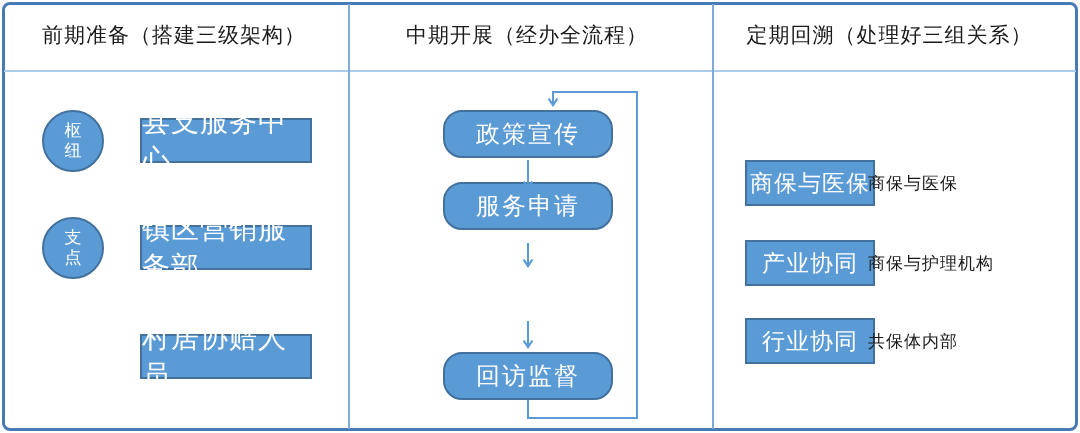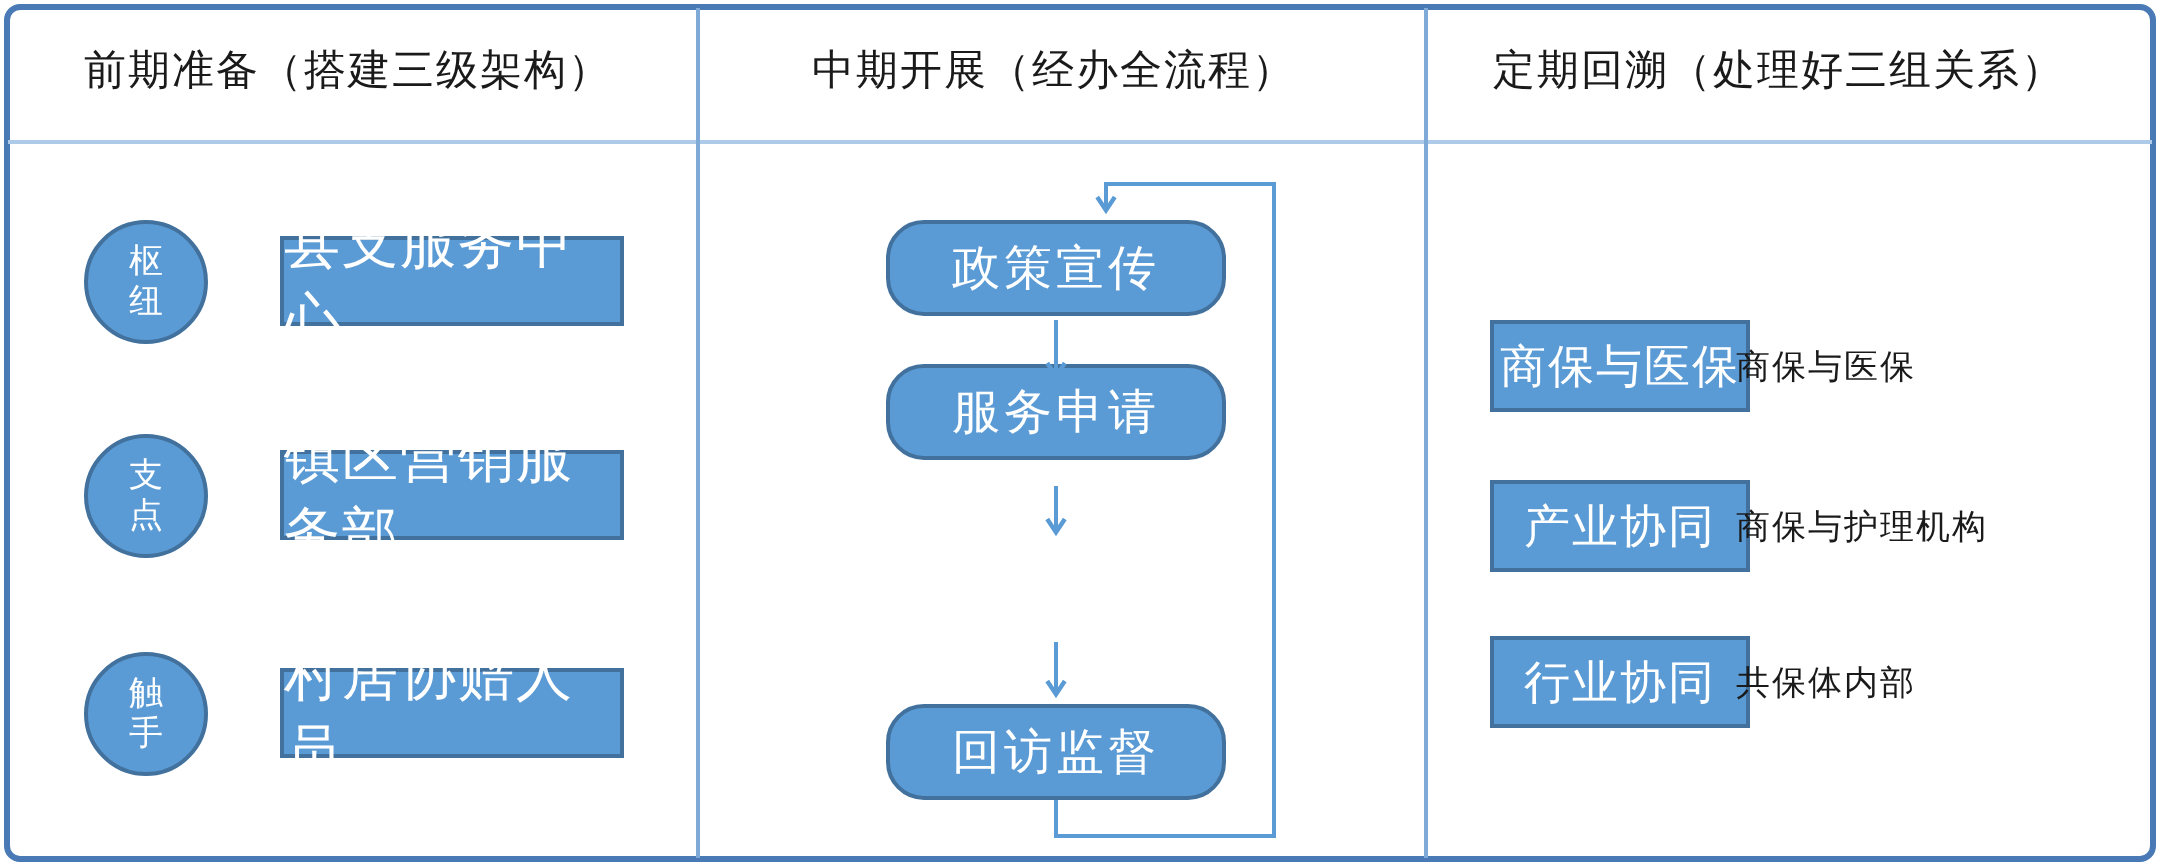--- a/index.html
+++ b/index.html
@@ -67,23 +67,20 @@
   <div class="lvl-circle" style="left:42px;top:110px">
     <span class="circle-text">枢纽</span>
   </div>
   <div class="blue-box lvl-box" style="top:118px">县支服务中心</div>
 
   <div class="lvl-circle" style="left:42px;top:217px">
     <span class="circle-text">支点</span>
   </div>
   <div class="blue-box lvl-box" style="top:225px">镇区营销服务部</div>
 
-  <div class="lvl-circle" style="left:42px;top:326px">
-    <span class="circle-text">触手</span>
-  </div>
   <div class="blue-box lvl-box" style="top:334px">村居协赔人员</div>
 
   <div class="blue-box flow-box" style="top:110px">政策宣传</div>
   <div class="blue-box flow-box" style="top:182px">服务申请</div>
   <div class="blue-box flow-box" style="top:352px">回访监督</div>
 
   <svg class="connectors" width="1080" height="433" viewBox="0 0 1080 433">
     <defs>
       <marker id="arrow" viewBox="0 0 10 10" refX="7" refY="5" markerWidth="11" markerHeight="11" markerUnits="userSpaceOnUse" orient="auto">
         <path d="M2,1 L8,5 L2,9" class="arrowhead"></path>

